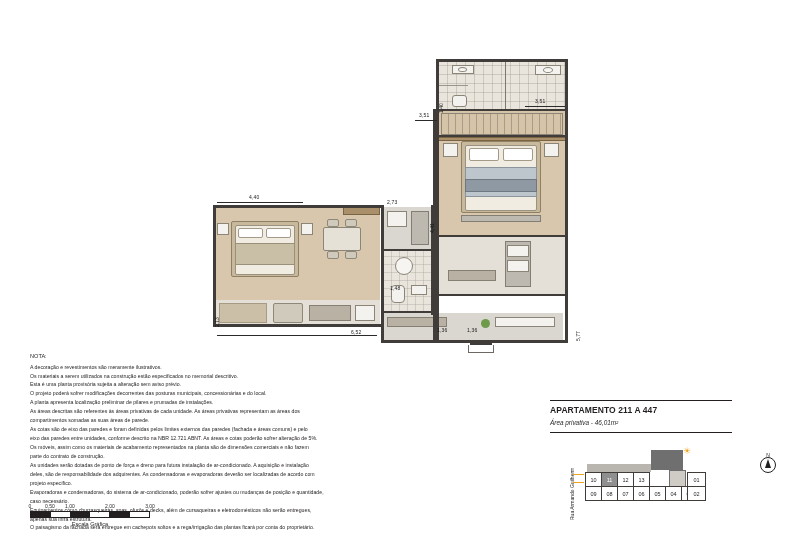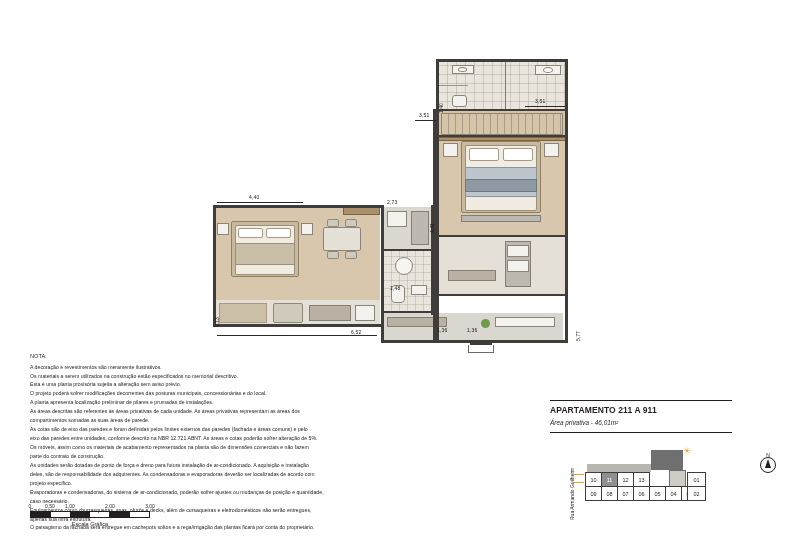--- a/index.html
+++ b/index.html
@@ -509,21 +509,21 @@
       <div class="fill"></div>
       <div></div>
       <div class="fill"></div>
       <div></div>
     </div>
     <div class="scale-caption">Escala Gráfica</div>
   </div>
 
   <div class="titleblock">
     <div class="tb-rule"></div>
-    <div class="tb-title">APARTAMENTO 211 A 911</div>
+    <div class="tb-title">APARTAMENTO 211 A 447</div>
     <div class="tb-sub">Área privativa - 46,01m²</div>
     <div class="tb-rule"></div>
   </div>
 
   <div class="keyplan">
     <div class="kp-street">Rua Armando Guilherm</div>
     <div class="kp-sunline"></div>
     <div class="kp-sunline2"></div>
     <div class="kp-sun">☀</div>
     <div class="kp-topbar"></div>

